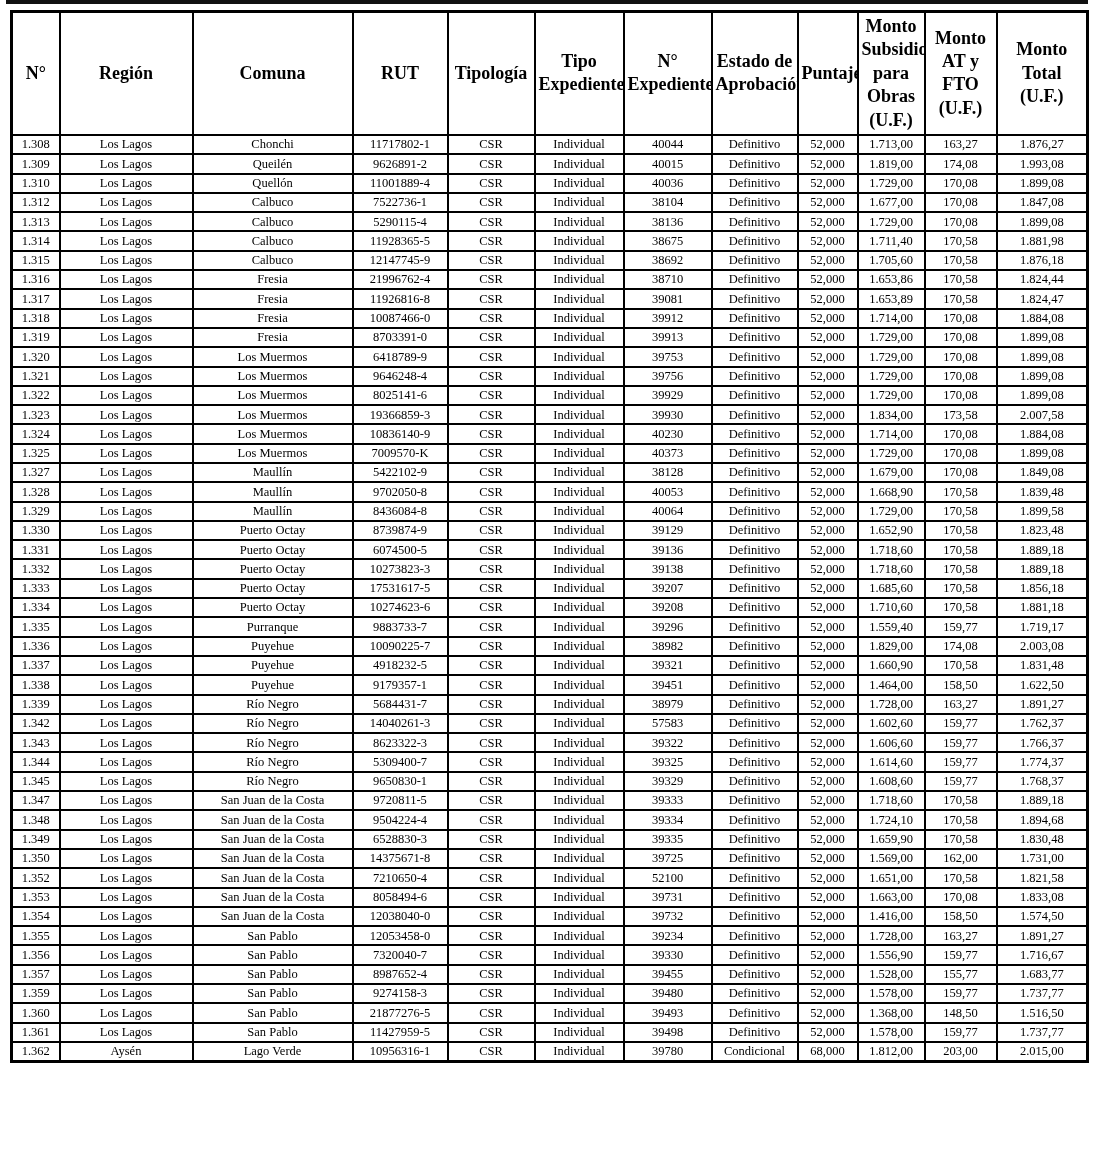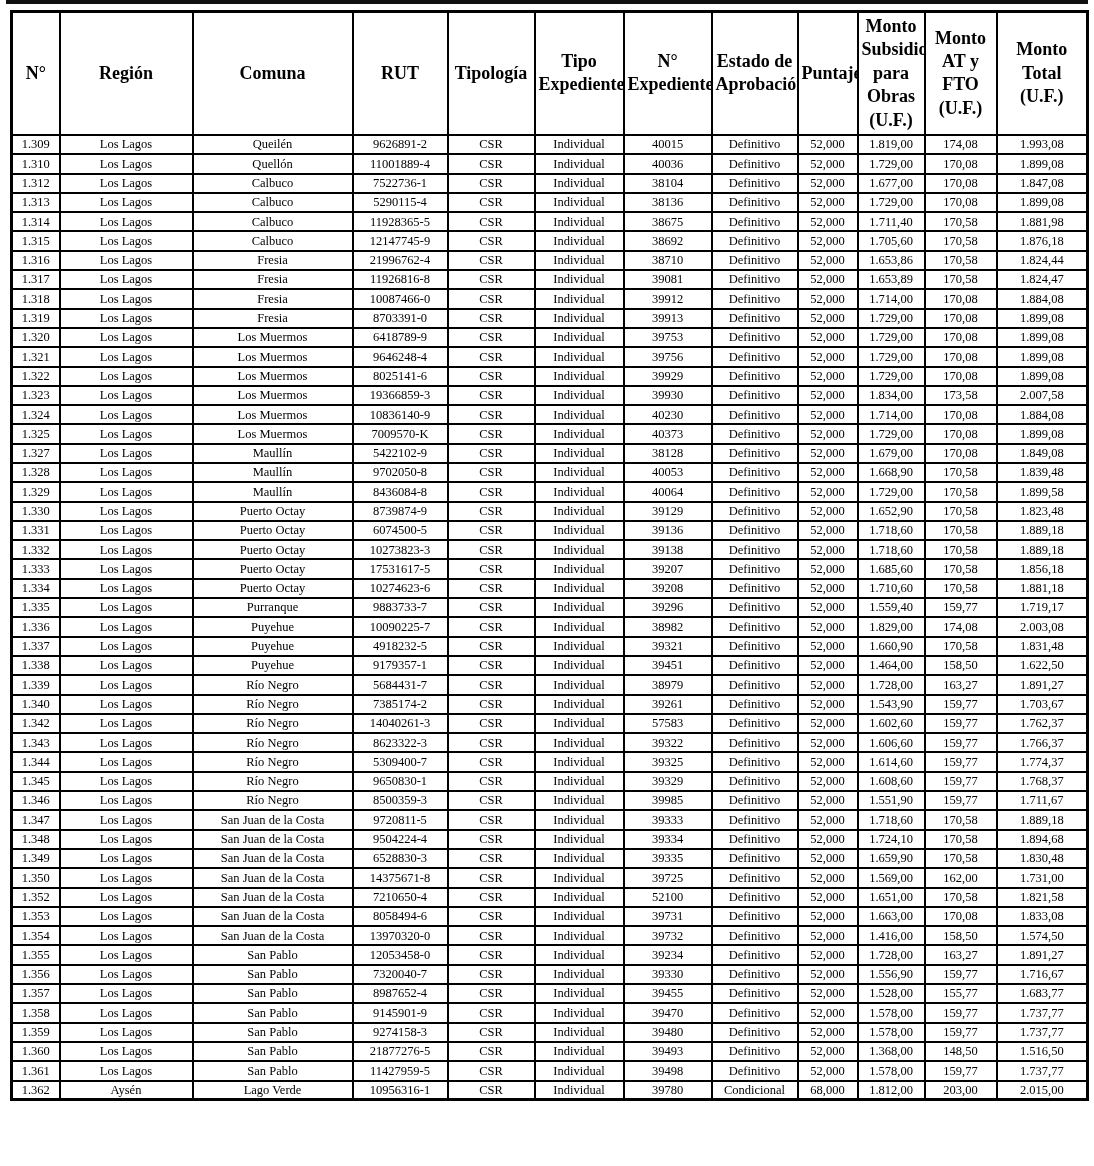--- a/index.html
+++ b/index.html
@@ -88,20 +88,34 @@
         <th>N° Expediente</th>
         <th>Estado de Aprobación</th>
         <th>Puntaje</th>
         <th>Monto Subsidio para Obras (U.F.)</th>
         <th>Monto AT y FTO (U.F.)</th>
         <th>Monto Total (U.F.)</th>
       </tr>
   </thead>
   <tbody>
       <tr>
+        <td>1.308</td>
+        <td>Los Lagos</td>
+        <td>Chonchi</td>
+        <td>11717802-1</td>
+        <td>CSR</td>
+        <td>Individual</td>
+        <td>40044</td>
+        <td>Definitivo</td>
+        <td>52,000</td>
+        <td>1.713,00</td>
+        <td>163,27</td>
+        <td>1.876,27</td>
+      </tr>
+      <tr>
         <td>1.309</td>
         <td>Los Lagos</td>
         <td>Queilén</td>
         <td>9626891-2</td>
         <td>CSR</td>
         <td>Individual</td>
         <td>40015</td>
         <td>Definitivo</td>
         <td>52,000</td>
         <td>1.819,00</td>
@@ -494,34 +508,20 @@
         <td>CSR</td>
         <td>Individual</td>
         <td>38979</td>
         <td>Definitivo</td>
         <td>52,000</td>
         <td>1.728,00</td>
         <td>163,27</td>
         <td>1.891,27</td>
       </tr>
       <tr>
-        <td>1.340</td>
-        <td>Los Lagos</td>
-        <td>Río Negro</td>
-        <td>7385174-2</td>
-        <td>CSR</td>
-        <td>Individual</td>
-        <td>39261</td>
-        <td>Definitivo</td>
-        <td>52,000</td>
-        <td>1.543,90</td>
-        <td>159,77</td>
-        <td>1.703,67</td>
-      </tr>
-      <tr>
         <td>1.342</td>
         <td>Los Lagos</td>
         <td>Río Negro</td>
         <td>14040261-3</td>
         <td>CSR</td>
         <td>Individual</td>
         <td>57583</td>
         <td>Definitivo</td>
         <td>52,000</td>
         <td>1.602,60</td>
@@ -564,34 +564,20 @@
         <td>CSR</td>
         <td>Individual</td>
         <td>39329</td>
         <td>Definitivo</td>
         <td>52,000</td>
         <td>1.608,60</td>
         <td>159,77</td>
         <td>1.768,37</td>
       </tr>
       <tr>
-        <td>1.346</td>
-        <td>Los Lagos</td>
-        <td>Río Negro</td>
-        <td>8500359-3</td>
-        <td>CSR</td>
-        <td>Individual</td>
-        <td>39985</td>
-        <td>Definitivo</td>
-        <td>52,000</td>
-        <td>1.551,90</td>
-        <td>159,77</td>
-        <td>1.711,67</td>
-      </tr>
-      <tr>
         <td>1.347</td>
         <td>Los Lagos</td>
         <td>San Juan de la Costa</td>
         <td>9720811-5</td>
         <td>CSR</td>
         <td>Individual</td>
         <td>39333</td>
         <td>Definitivo</td>
         <td>52,000</td>
         <td>1.718,60</td>
@@ -665,21 +651,21 @@
         <td>Definitivo</td>
         <td>52,000</td>
         <td>1.663,00</td>
         <td>170,08</td>
         <td>1.833,08</td>
       </tr>
       <tr>
         <td>1.354</td>
         <td>Los Lagos</td>
         <td>San Juan de la Costa</td>
-        <td>13970320-0</td>
+        <td>12038040-0</td>
         <td>CSR</td>
         <td>Individual</td>
         <td>39732</td>
         <td>Definitivo</td>
         <td>52,000</td>
         <td>1.416,00</td>
         <td>158,50</td>
         <td>1.574,50</td>
       </tr>
       <tr>
@@ -716,34 +702,20 @@
         <td>San Pablo</td>
         <td>8987652-4</td>
         <td>CSR</td>
         <td>Individual</td>
         <td>39455</td>
         <td>Definitivo</td>
         <td>52,000</td>
         <td>1.528,00</td>
         <td>155,77</td>
         <td>1.683,77</td>
-      </tr>
-      <tr>
-        <td>1.358</td>
-        <td>Los Lagos</td>
-        <td>San Pablo</td>
-        <td>9145901-9</td>
-        <td>CSR</td>
-        <td>Individual</td>
-        <td>39470</td>
-        <td>Definitivo</td>
-        <td>52,000</td>
-        <td>1.578,00</td>
-        <td>159,77</td>
-        <td>1.737,77</td>
       </tr>
       <tr>
         <td>1.359</td>
         <td>Los Lagos</td>
         <td>San Pablo</td>
         <td>9274158-3</td>
         <td>CSR</td>
         <td>Individual</td>
         <td>39480</td>
         <td>Definitivo</td>

